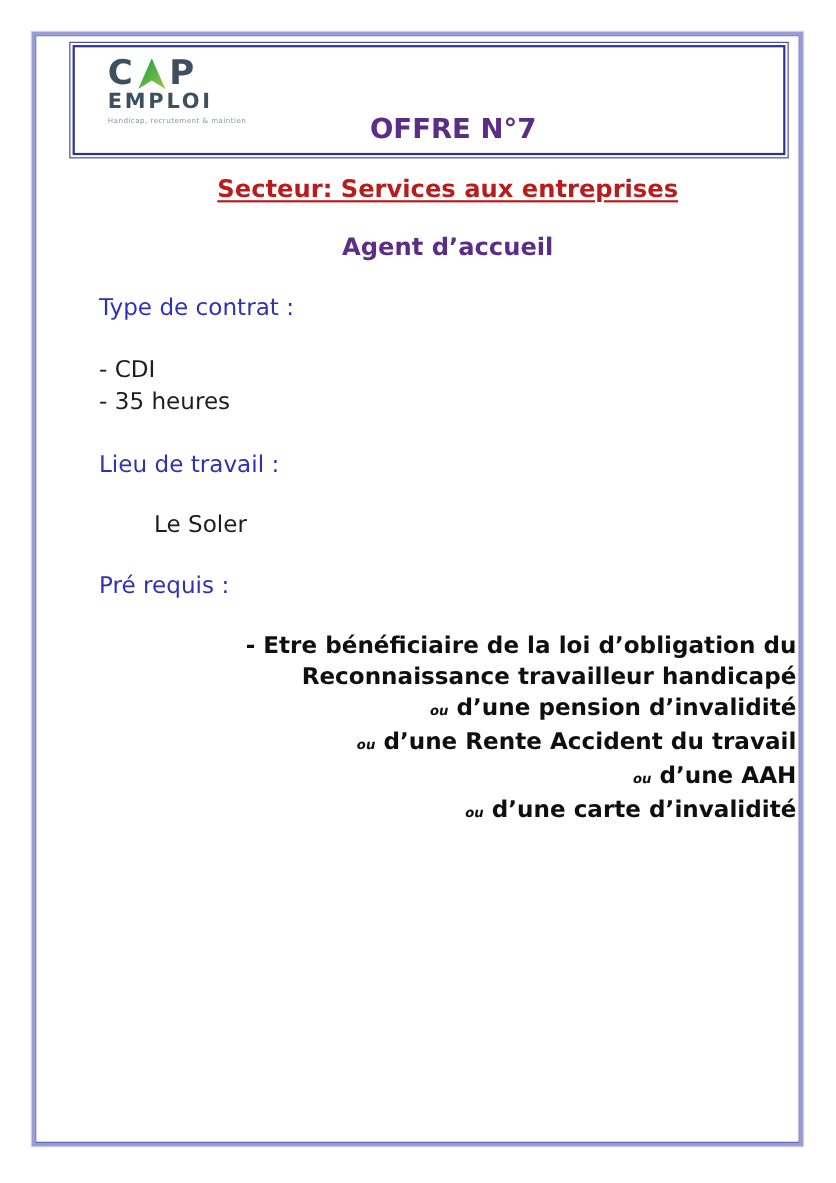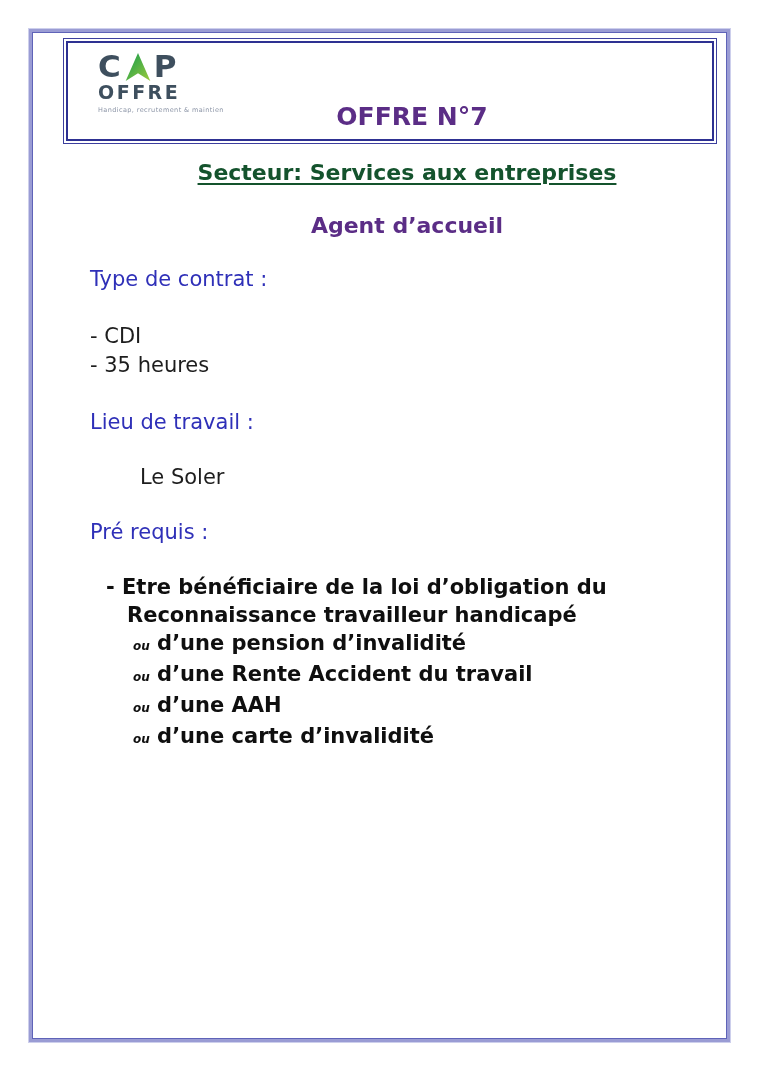--- a/index.html
+++ b/index.html
@@ -29,37 +29,37 @@
   .logo-arrow { width:28px; height:30px; margin:0 2px -1px 2px; }
   .logo-emploi { color:#3e4f5e; font-weight:bold; font-size:19px;
     letter-spacing:2.5px; line-height:20px; margin-top:1px; }
   .logo-tagline { color:#8b94a6; font-size:6.5px; letter-spacing:0.4px; margin-top:4px; }
 
   .offer-title { position:absolute; left:44px; right:0; bottom:8px;
     text-align:center; color:#5b2d86; font-weight:bold; font-size:25px; }
 
   
   .content { position:absolute; left:58px; top:122px; width:634px; color:#1d1d1d; }
-  .sector { margin-top:6px; text-align:center; color:#14532d; font-weight:bold;
+  .sector { margin-top:6px; text-align:center; color:#b91c1c; font-weight:bold;
     font-size:22px; text-decoration:underline; text-underline-offset:3px; }
   .job-title { margin-top:28px; text-align:center; color:#5b2d86;
     font-weight:bold; font-size:22px; }
 
   .desc { margin-top:27px; font-size:21px; line-height:29px; }
 
   .section-label { font-size:21px; line-height:29px; color:#2f30b8; white-space:pre; }
   .section-label .u { text-underline-offset:3px; }
   .lbl-contract { margin-top:27px; }
   .contract-items { margin-top:28px; font-size:21px; line-height:29px; }
   .lbl-location { margin-top:28px; }
   .location-value { margin-top:26px; padding-left:50px; font-size:21px; line-height:29px; }
   .lbl-prereq { margin-top:26px; }
 
   .bold-block { margin-top:26px; font-weight:bold; color:#0f0f0f;
-    font-size:21px; line-height:28px; }
+    font-size:21px; line-height:28px;text-align:right; }
   .bb-intro1 { padding-left:16px; }
   .bb-intro2 { padding-left:13px; }
   .bb-item1  { padding-left:37px; }
   .alt-line  { padding-left:43px; }
   .ou { font-style:italic; font-size:12px; }
 </style>
 </head>
 <body>
 
 <div class="page">
@@ -73,21 +73,21 @@
             <defs>
               <linearGradient id="gArrow" x1="0" y1="0" x2="1" y2="1">
                 <stop offset="0" stop-color="#109a4e"></stop>
                 <stop offset="1" stop-color="#9cca3b"></stop>
               </linearGradient>
             </defs>
             <polygon points="50,0 94,100 50,72 6,100" fill="url(#gArrow)"></polygon>
           </svg>
           <span>P</span>
         </div>
-        <div class="logo-emploi">OFFRE</div>
+        <div class="logo-emploi">EMPLOI</div>
         <div class="logo-tagline">Handicap, recrutement &amp; maintien</div>
       </div>
       <div class="offer-title">OFFRE N°7</div>
     </div>
 
     <div class="content">
 
       <div class="sector">Secteur: Services aux entreprises</div>
 
       <div class="job-title">Agent d’accueil</div>

